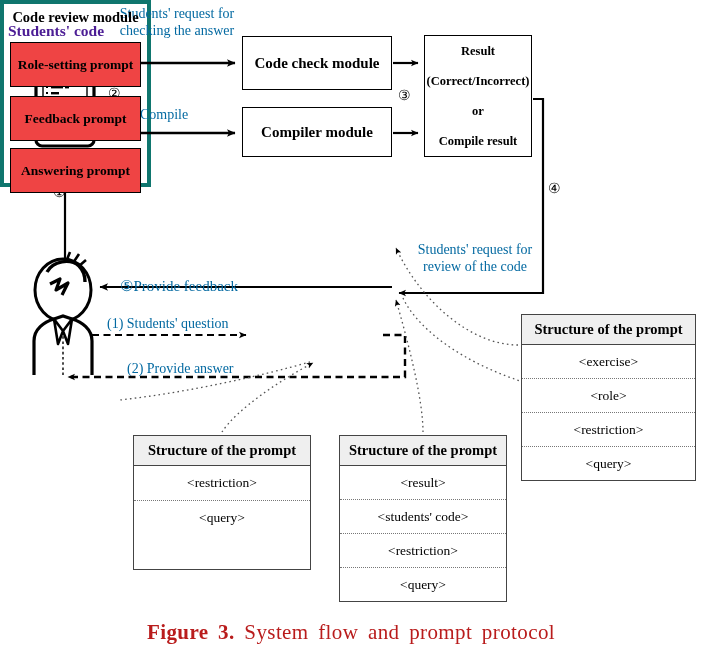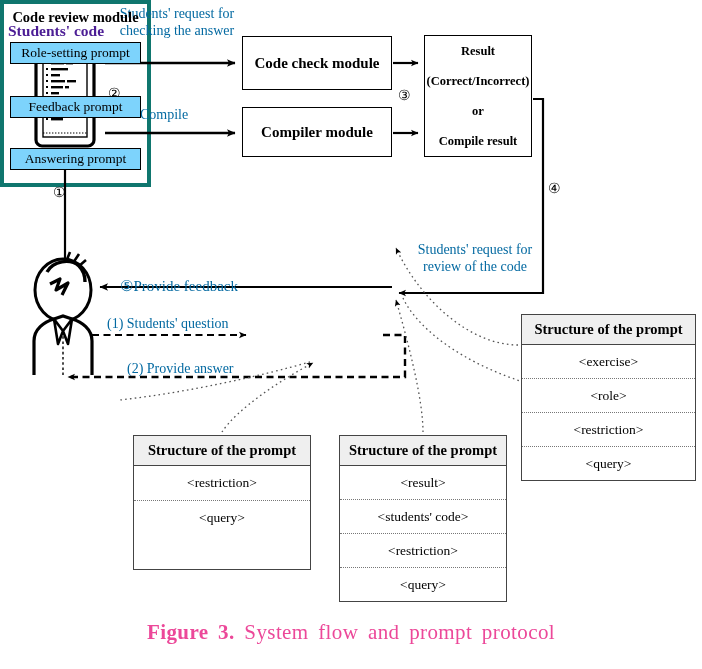--- a/index.html
+++ b/index.html
@@ -17,23 +17,23 @@
   #code-check-module{left:242px;top:36px;width:150px;height:54px;font-size:15px;}
   #compiler-module{left:242px;top:107px;width:150px;height:50px;font-size:15px;}
   #result-box{left:424px;top:35px;width:108px;height:122px;font-size:12.5px;
               flex-direction:column;justify-content:space-around;font-weight:bold;}
   #result-box div{line-height:1.2;}
 
   #code-review-module{left:241px;top:183px;width:151px;height:187px;
                       border:4px solid #0f766e;background:#fff;box-sizing:border-box;}
   #crm-title{position:absolute;left:0;top:9px;width:151px;text-align:center;
              font-weight:bold;font-size:14.5px;font-family:"Liberation Serif",serif;}
-  .prompt-box{position:absolute;left:10px;width:131px;height:22px;border:1px solid #000;
-              background:#7dd3fc;display:flex;align-items:center;justify-content:center;
-              font-size:13.5px;box-sizing:border-box;font-family:"Liberation Serif",serif;}
+  .prompt-box{position:absolute;left:10px;width:131px;height:45px;border:1px solid #000;
+              background:#ef4444;display:flex;align-items:center;justify-content:center;
+              font-size:13.5px;box-sizing:border-box;font-family:"Liberation Serif",serif;font-weight:bold;}
   #role-setting-prompt{top:42px;}
   #feedback-prompt{top:96px;}
   #answering-prompt{top:148px;}
 
   
   .stbl{position:absolute;border:1px solid #444;background:#fff;box-sizing:border-box;}
   .stbl .hdr{background:#efefef;border-bottom:1px solid #444;font-weight:bold;
              text-align:center;font-family:"Liberation Serif",serif;box-sizing:border-box;
              display:flex;align-items:center;justify-content:center;}
   .stbl .row{border-bottom:1px dotted #777;text-align:center;
@@ -54,21 +54,21 @@
   #struct-code .row{height:34px;font-size:13.5px;}
 
   
   .edge-label{position:absolute;font-size:14px;font-family:Liberation Serif, serif;
               color:#0369a1;white-space:nowrap;}
   .edge-label.two{white-space:normal;text-align:center;line-height:1.18;}
   .circnum{position:absolute;font-size:14px;font-family:"Liberation Serif",serif;}
 
   
   #figure-caption{position:absolute;left:0;top:620px;width:702px;text-align:center;
-                  font-size:21px;font-family:"Liberation Serif",serif;color:#ec4899;
+                  font-size:21px;font-family:"Liberation Serif",serif;color:#b91c1c;
                   letter-spacing:.4px;word-spacing:4px;}
   #figure-caption .fignum{font-weight:bold;}
 
   
   #students-code-title{left:8px;top:22px;font-weight:bold;font-size:15.5px;}
 
   svg{position:absolute;left:0;top:0;width:702px;height:669px;overflow:visible;}
 </style>
 </head>
 <body>

